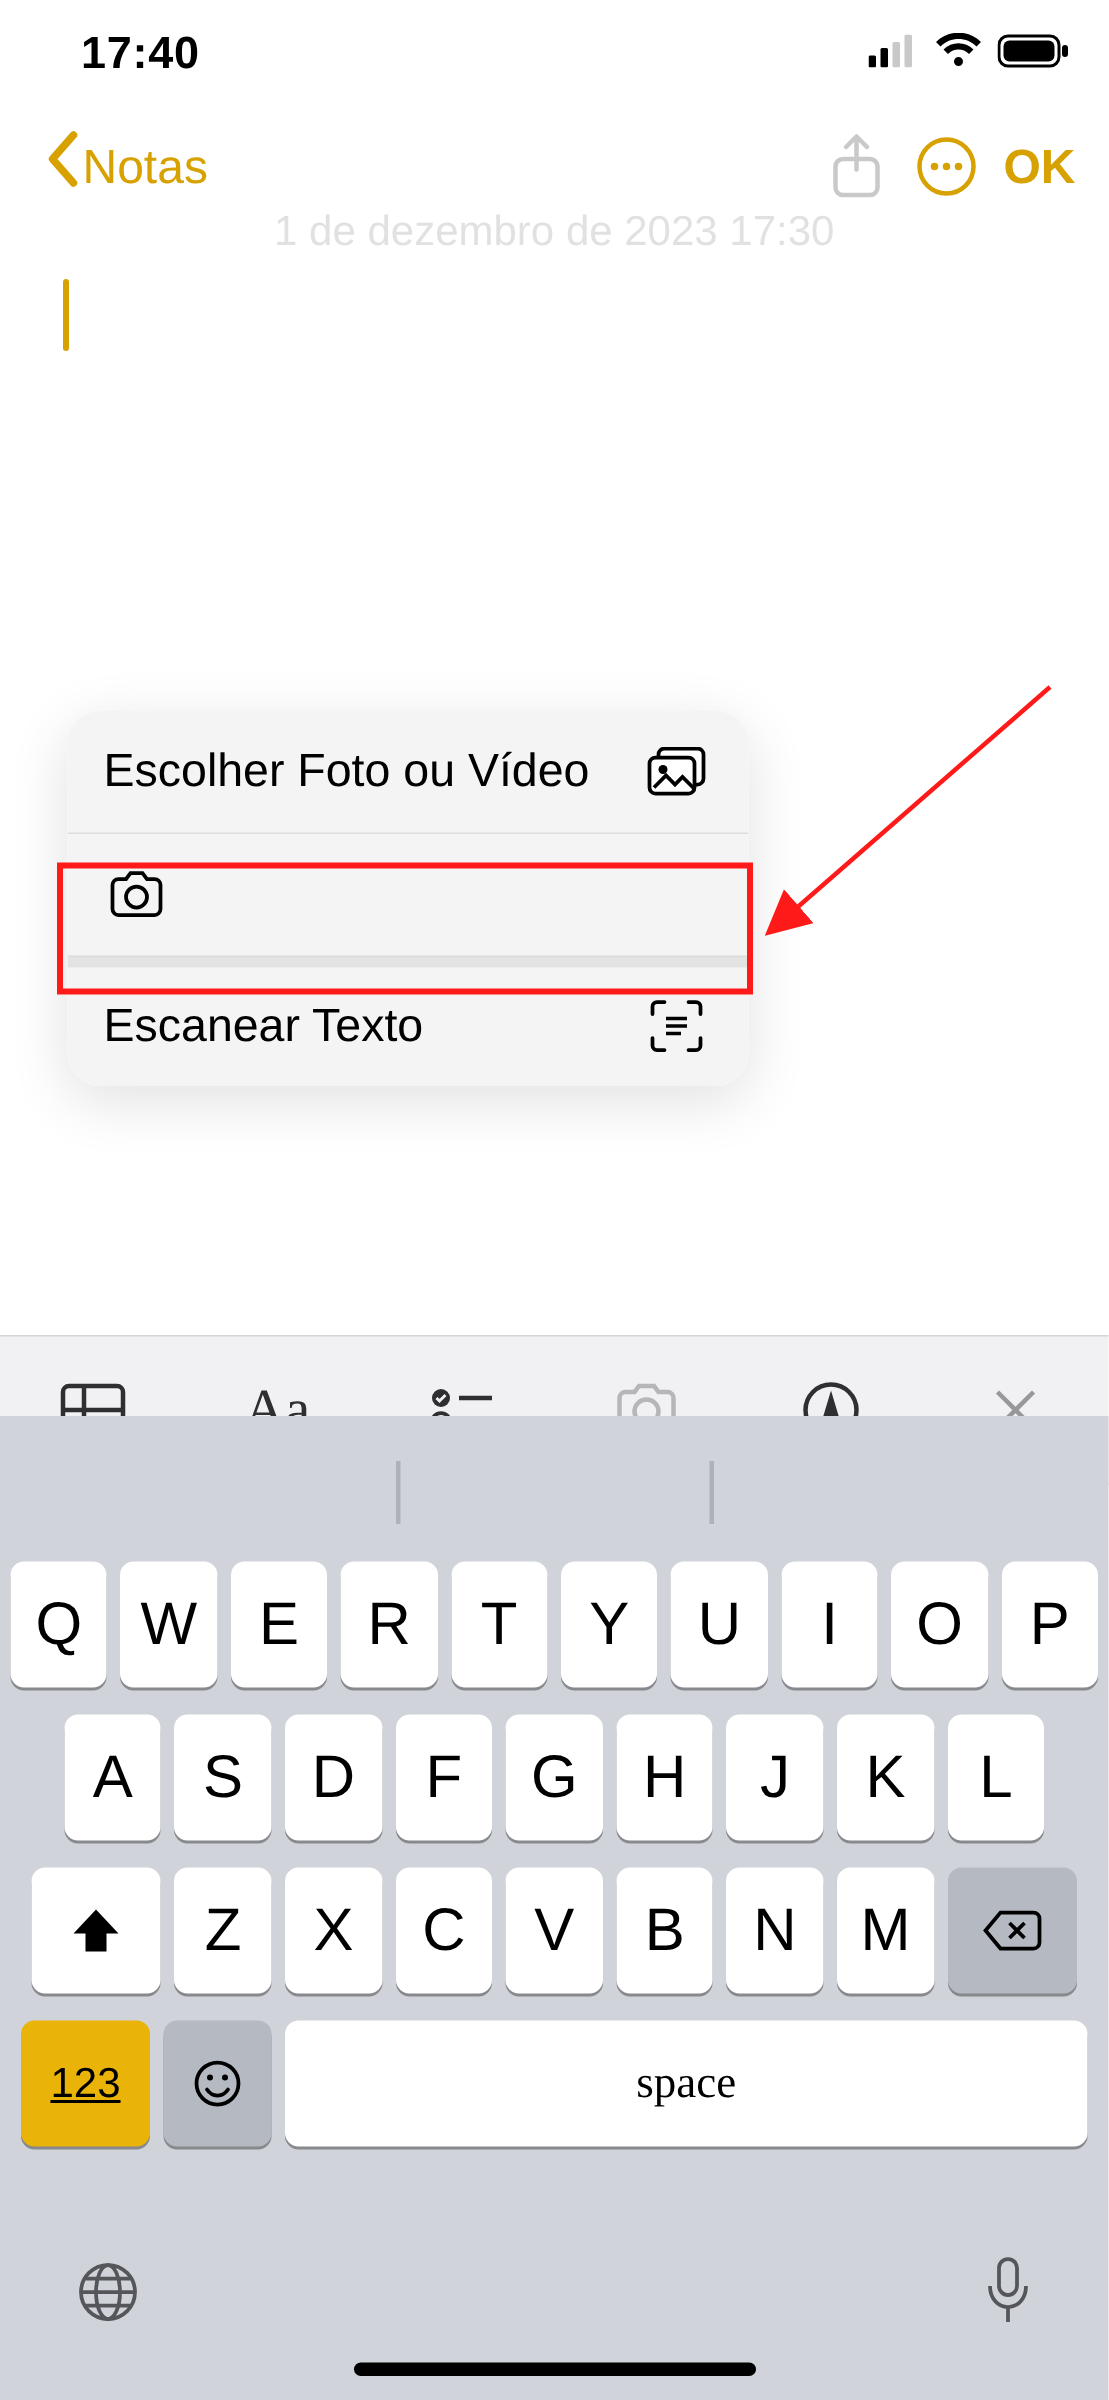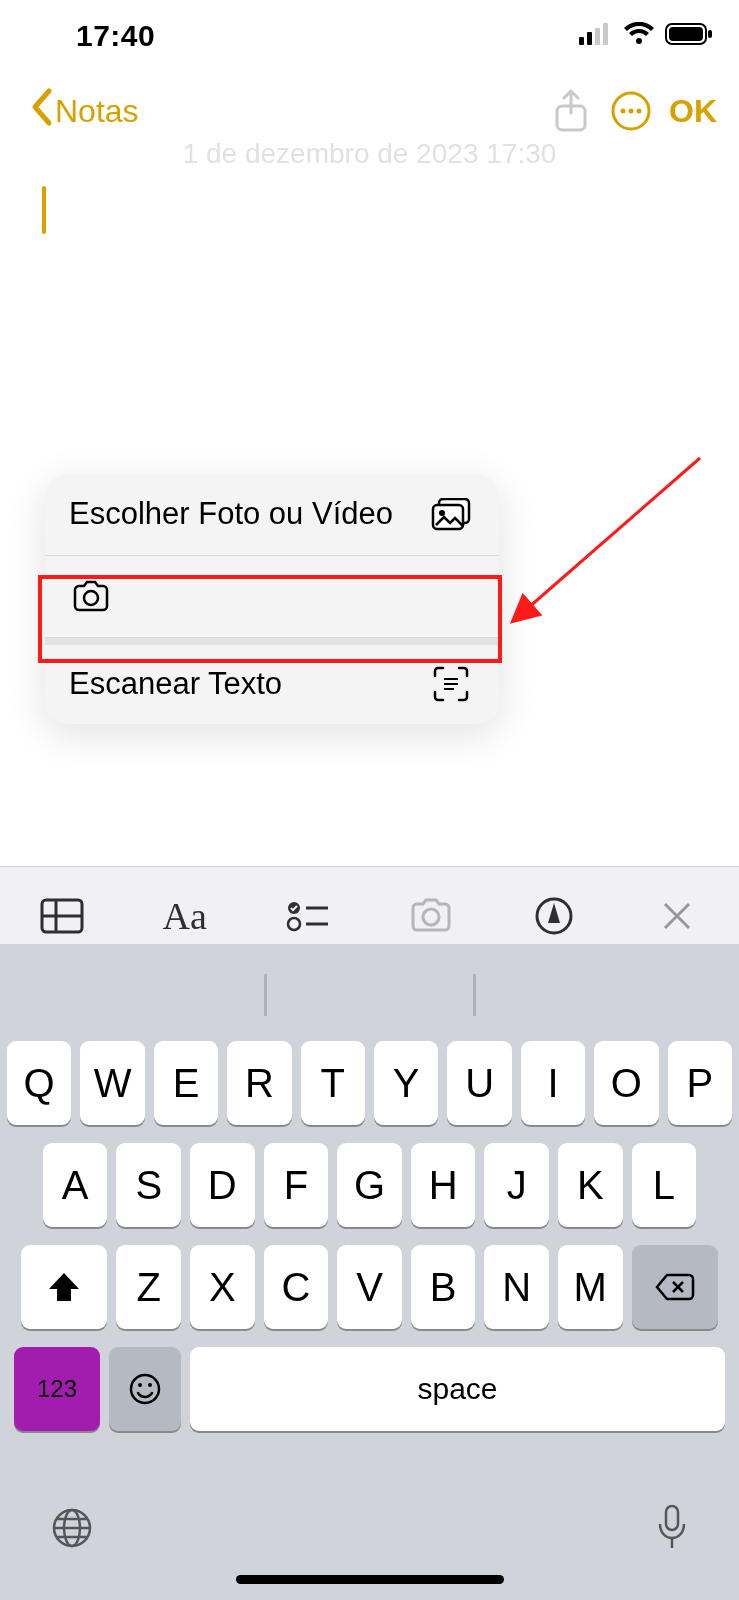--- a/index.html
+++ b/index.html
@@ -1,18 +1,18 @@
 <!DOCTYPE html>
 <html><head>
 <meta charset="utf-8">
 <style>
   * { box-sizing: border-box; margin: 0; padding: 0; }
   html, body { width: 739px; height: 1600px; overflow: hidden; font-family: -apple-system, "Helvetica Neue", Arial, sans-serif; background: #fff; }
   
-  .status-bar { height: 72px; display: flex; align-items: center; justify-content: space-between; padding: 0 26px 0 76px; }
+  .status-bar { height: 72px; display: flex; align-items: center; justify-content: space-between; padding: 0 26px 0 54px; }
   .status-time { font-size: 30px; font-weight: 600; letter-spacing: 0.5px; }
   .status-right { display: flex; align-items: center; gap: 10px; }
   
   .nav-bar { height: 78px; display: flex; align-items: center; padding: 0 22px 0 10px; gap: 4px; margin-left: 19px; }
   .nav-back { display: flex; align-items: center; color: #d7a100; font-size: 32px; gap: 2px; }
   .nav-back-chevron { font-size: 40px; font-weight: 500; }
   .nav-spacer { flex: 1; }
   .nav-icon-btn { width: 56px; height: 56px; display: flex; align-items: center; justify-content: center; }
   .nav-ok { color: #d7a100; font-size: 32px; font-weight: 600; margin-left: 6px; }
   .note-date { position: absolute; top: 138px; left: 0; right: 0; text-align: center; font-size: 28px; color: #8a8a8e; opacity: 0.25; }
@@ -21,38 +21,38 @@
   .menu { position: absolute; top: 474px; left: 45px; width: 454px; background: #f3f3f3ee; border-radius: 22px; box-shadow: 0 10px 40px rgba(0,0,0,0.12); overflow: hidden; }
   .menu-item { display: flex; align-items: center; justify-content: space-between; padding: 20px 26px 20px 24px; font-size: 31px; color: #000; border-bottom: 1px solid #dcdcdc; min-height: 82px; }
   .menu-item:last-child { border-bottom: none; }
   .menu-item.sep-thick { border-top: 7px solid #e3e3e3; }
   .menu-item .label { line-height: 1.25; }
   .menu-item .icon-slot { width: 44px; display:flex; justify-content:center; }
   .highlight-box { position: absolute; top: 575px; left: 38px; width: 464px; height: 88px; border: 4px solid #ff1a1a; pointer-events: none; }
   
   .arrow-svg { position: absolute; top: 450px; left: 510px; pointer-events: none; }
   
-  .format-bar { position: absolute; top: 866px; left: 0; right: 0; height: 100px; background: #f1f1f3; display: flex; align-items: center; border-top: 1px solid #d6d6d8; border-bottom: 1px solid #c7c7c9; }
+  .format-bar { position: absolute; top: 890px; left: 0; right: 0; height: 100px; background: #f1f1f3; display: flex; align-items: center; border-top: 1px solid #d6d6d8; border-bottom: 1px solid #c7c7c9; }
   .format-btn { flex: 1; height: 100%; display: flex; align-items: center; justify-content: center; color: #2f2f31; }
   .format-btn.dim { color: #b6b6b9; }
   
   .kbd-area { position: absolute; top: 944px; left: 0; right: 0; bottom: 0; background: #d0d3d9; }
   .kbd-handles { position: absolute; top: 30px; left: 0; right: 0; display:flex; justify-content:center; gap: 206px; }
   .kbd-handle { width: 3px; height: 42px; background: #aeb1b7; }
   .kbd-rows { position: absolute; top: 97px; left: 0; right: 0; padding: 0 7px; }
   .kbd-row { display: flex; gap: 9px; margin-bottom: 18px; justify-content: center; }
   .key { background: #fff; border-radius: 9px; height: 84px; display: flex; align-items: center; justify-content: center; font-size: 40px; box-shadow: 0 2px 0 #87898d; width: 64.6px; }
   .row2 .key { width: 64.6px; }
   .key-special { background: #b5b9c1; width: 86px; }
   .key-shift { background: #fff; width: 86px; }
   .key-del { width: 86px; }
   .bottom-row { display:flex; gap: 9px; padding: 0 7px; }
-  .key-123 { width: 86px; background: #a21caf; font-size: 24px; }
+  .key-123 { width: 86px; background: #eab308; font-size: 28px; text-decoration: underline; }
   .key-emoji { width: 72px; background: #b5b9c1; }
-  .key-space { flex: 1; background: #fff; font-size: 30px; }
+  .key-space { flex: 1; background: #fff; font-size: 30px; font-family: Liberation Serif, serif; }
   .key-return { width: 156px; background: #b5b9c1; font-size: 30px; }
   .kbd-footer { position: absolute; bottom: 0; left: 0; right: 0; height: 120px; display:flex; align-items:center; justify-content:space-between; padding: 0 50px 20px; }
   .home-indicator { position: absolute; bottom: 16px; left: 50%; transform: translateX(-50%); width: 268px; height: 9px; background: #000; border-radius: 5px; }
 </style>
 </head>
 <body>
 
 <div class="status-bar">
   <div class="status-time">17:40</div>
   <div class="status-right">

